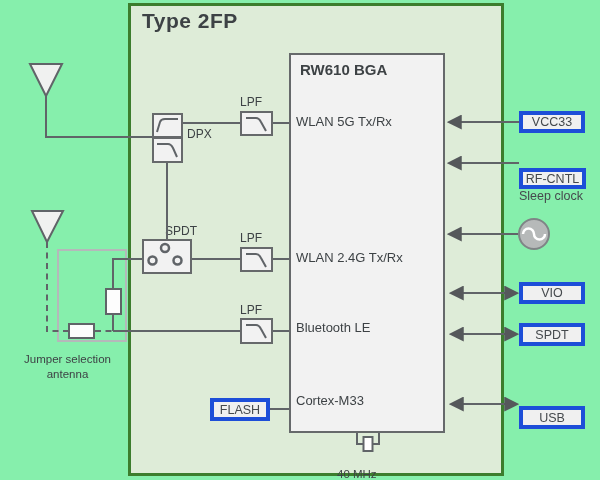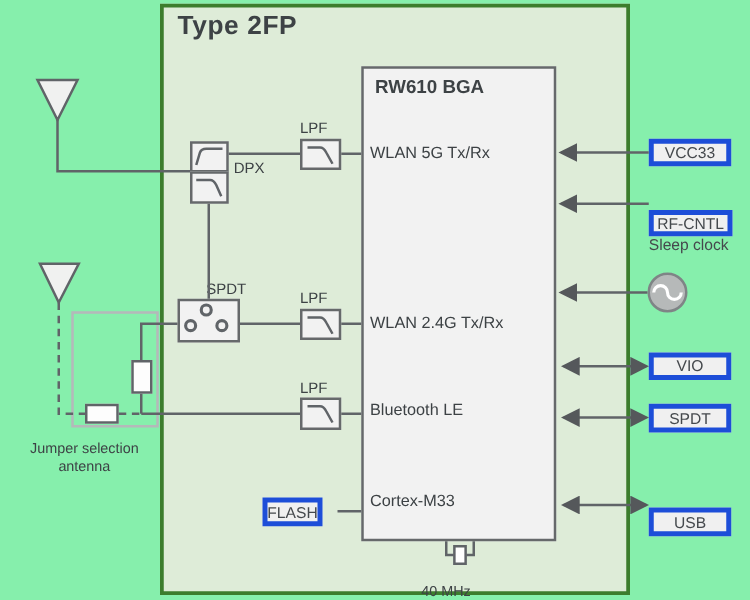--- a/index.html
+++ b/index.html
@@ -50,21 +50,21 @@
   <div class="abs smallbox" style="left:142px;top:239px;width:50px;height:35px;"></div>
   <div class="abs tinylabel" style="left:165px;top:224px;">SPDT</div>
 
   <div class="abs tinylabel" style="left:240px;top:95px;width:33px;">LPF</div>
   <div class="abs smallbox" style="left:240px;top:111px;width:33px;height:25px;"></div>
   <div class="abs tinylabel" style="left:240px;top:231px;width:33px;">LPF</div>
   <div class="abs smallbox" style="left:240px;top:247px;width:33px;height:25px;"></div>
   <div class="abs tinylabel" style="left:240px;top:303px;width:33px;">LPF</div>
   <div class="abs smallbox" style="left:240px;top:318px;width:33px;height:26px;"></div>
 
-  <div class="abs iobox" style="left:210px;top:398px;width:48px;height:23px;">
+  <div class="abs iobox" style="left:210px;top:398px;width:60px;height:23px;">
     <span>FLASH</span>
   </div>
 
   <div class="abs tinylabel" style="left:337px;top:468px;width:60px;font-size:11.5px;">40 MHz</div>
 
   <div class="abs iobox" style="left:519px;top:111px;width:66px;height:22px;">
     <span>VCC33</span>
   </div>
   <div class="abs iobox" style="left:519px;top:168px;width:67px;height:21px;">
     <span>RF-CNTL</span>

